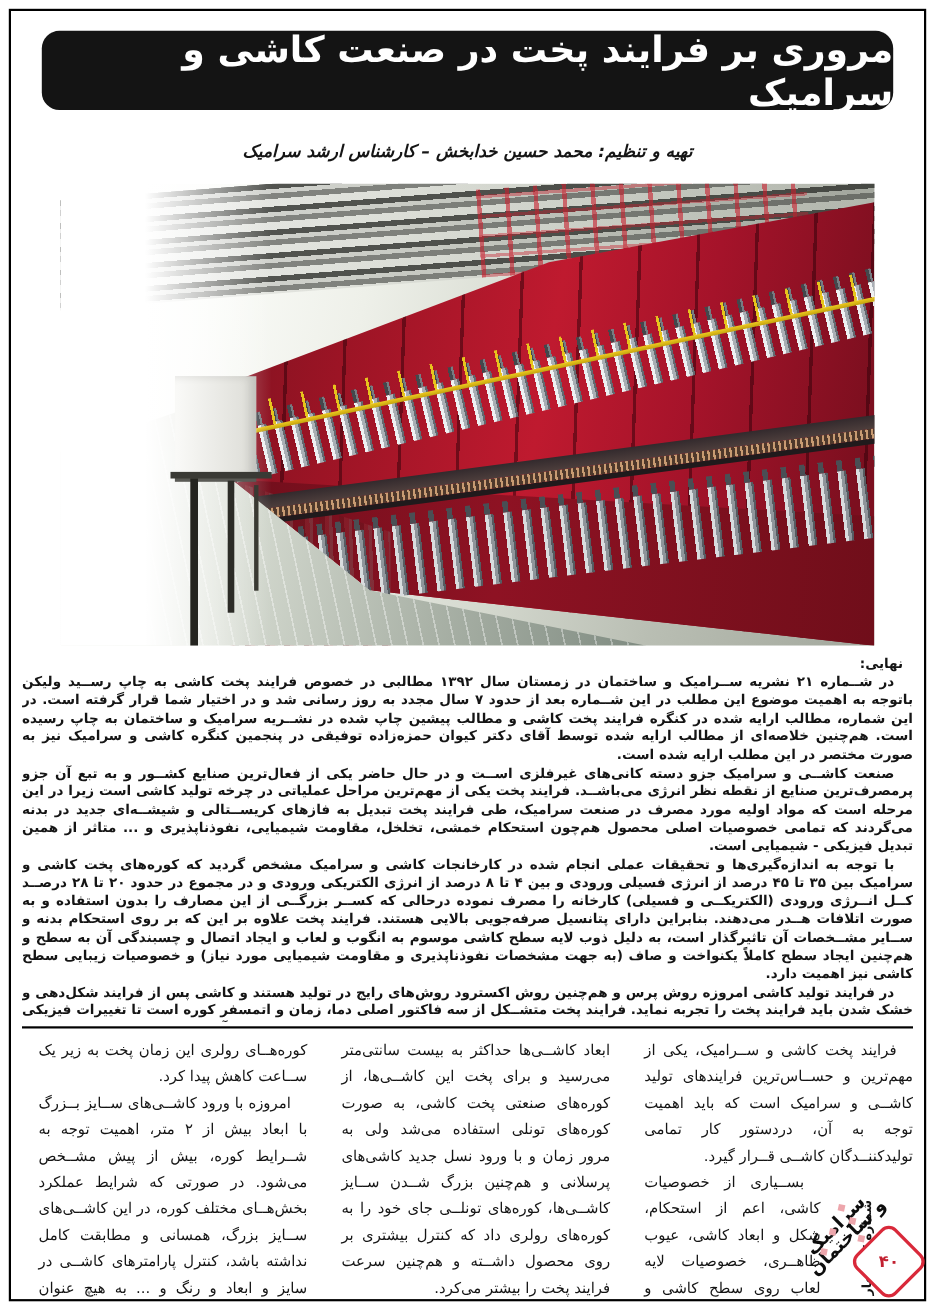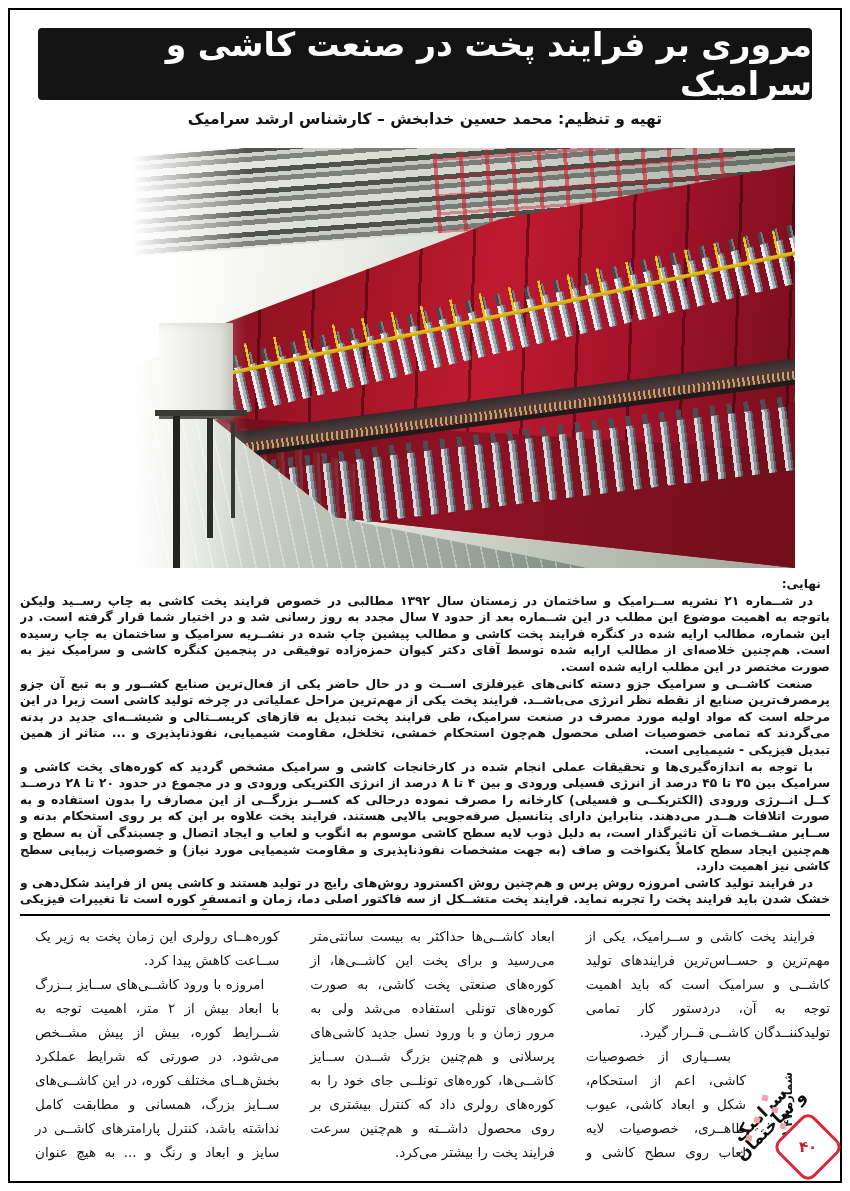--- a/index.html
+++ b/index.html
@@ -2,24 +2,24 @@
 <html><head>
 <meta charset="utf-8">
 <style>
   html,body{margin:0;padding:0;background:#fff;}
   body{width:850px;height:1191px;position:relative;overflow:hidden;
        font-family:"DejaVu Sans","Liberation Sans",sans-serif;color:#151515;}
   .page{position:absolute;inset:0;background:#fff;overflow:hidden;}
   .frame{position:absolute;inset:8px;border:2px solid #000;pointer-events:none;}
 
   
-  .banner{margin:28px auto 0;width:774px;height:72px;background:#141414;border-radius:4px;
+  .banner{margin:28px auto 0;width:774px;height:72px;background:#141414;border-radius:16px;
           display:flex;align-items:center;justify-content:center;}
   .banner h1{margin:0;color:#fff;font-size:33px;font-weight:900;letter-spacing:-.5px;direction:rtl;}
-  .byline{margin-top:10px;text-align:center;font-size:15.5px;font-weight:900;direction:rtl;}
+  .byline{margin-top:29px;text-align:center;font-size:15.5px;font-weight:900;direction:rtl;font-style:italic;}
 
   
   .photo{position:relative;margin:20px auto 0;width:740px;height:420px;overflow:hidden;background:#fff;}
   .photo div{position:absolute;}
   .ph-bg{inset:0;background:linear-gradient(102deg,#ffffff 0%,#fbfcf9 18%,#eef0e9 36%,#d6dad0 55%,#b9beb3 75%,#a2a79c 100%);}
   .ph-ceiling{left:-20px;right:-20px;top:-14px;height:100px;transform:rotate(-4.5deg);
       background:repeating-linear-gradient(to bottom,rgba(52,54,50,.85) 0 5px,rgba(150,152,146,.4) 5px 9px,rgba(80,82,78,.7) 9px 14px,rgba(190,192,186,.35) 14px 21px);}
   .ph-redgrid{right:60px;top:-5px;width:300px;height:80px;transform:rotate(-4deg);opacity:.75;
       background:repeating-linear-gradient(90deg,rgba(200,30,45,.8) 0 4px,rgba(0,0,0,0) 4px 26px),
                  repeating-linear-gradient(0deg,rgba(200,30,45,.55) 0 3px,rgba(0,0,0,0) 3px 18px);}

